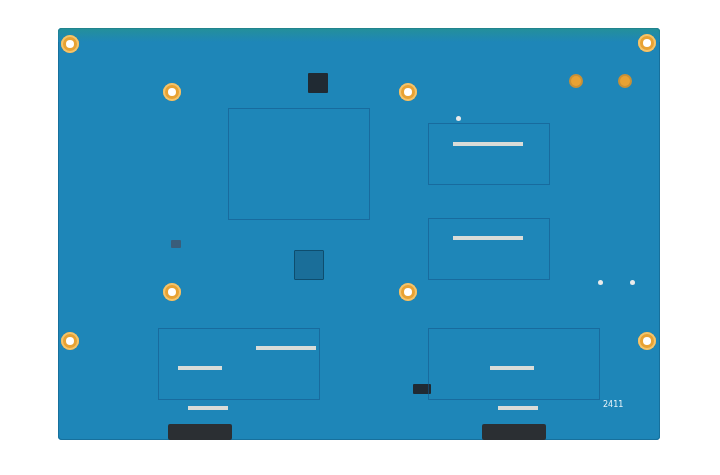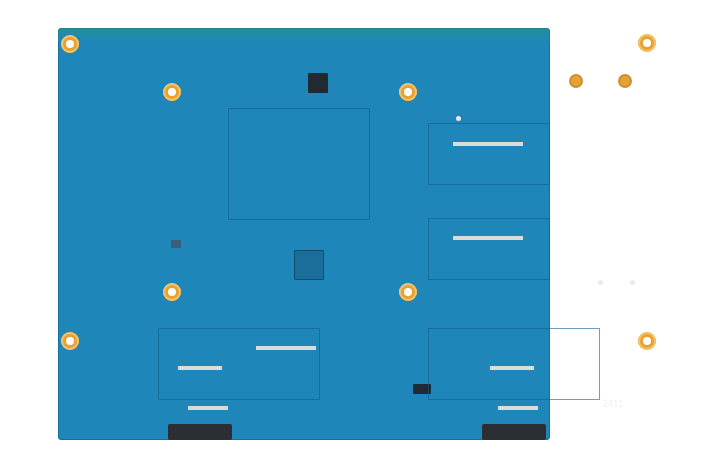--- a/index.html
+++ b/index.html
@@ -1,17 +1,17 @@
 <!DOCTYPE html>
 <html><head>
 <meta charset="utf-8">
 <style>
   html, body { margin:0; padding:0; background:#ffffff; }
   body { width:720px; height:475px; position:relative; overflow:hidden; font-family:"DejaVu Sans", sans-serif; }
-  .board { position:absolute; left:58px; top:28px; width:492px; height:412px; background:#1e86b8; border-radius:4px; box-shadow:0 0 0 1px #17709c inset; }
+  .board { position:absolute; left:58px; top:28px; width:602px; height:412px; background:#1e86b8; border-radius:4px; box-shadow:0 0 0 1px #17709c inset; }
   .edge { position:absolute; left:0; top:0; right:0; height:14px; background:linear-gradient(#2a9a7a,#1e86b8); border-radius:4px 4px 0 0; opacity:.5; }
   .hole { position:absolute; width:18px; height:18px; border-radius:50%; background:#e8a233; box-shadow:0 0 0 2px #f3c46c inset; }
   .hole::after { content:""; position:absolute; left:5px; top:5px; width:8px; height:8px; border-radius:50%; background:#ffffff; }
   .chip { position:absolute; background:#202a33; border-radius:1px; }
   .pad { position:absolute; background:#d9dcd8; }
   .trace { position:absolute; border:1px solid rgba(20,90,140,.6); }
   .port { position:absolute; width:64px; height:16px; background:#2b2f33; border-radius:2px; }
   .silk { position:absolute; color:#e6f2f8; font-size:8px; }
   .cx { position:absolute; width:10px; height:10px; border-radius:50%; background:#e8a233; box-shadow:0 0 0 2px #c99035; }
   .via { position:absolute; width:5px; height:5px; border-radius:50%; background:#eaeaea; }

